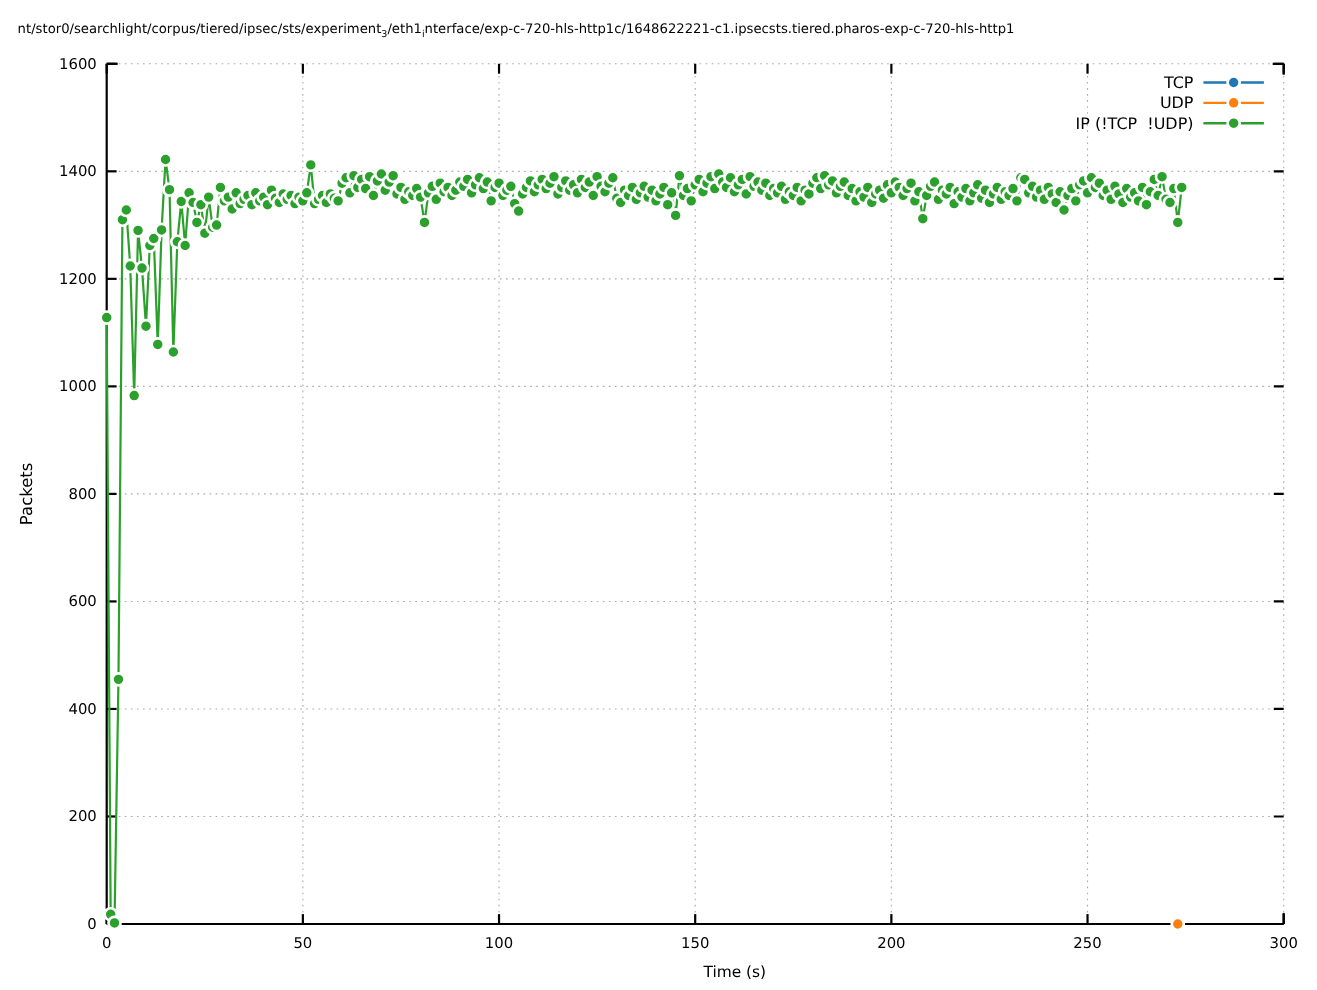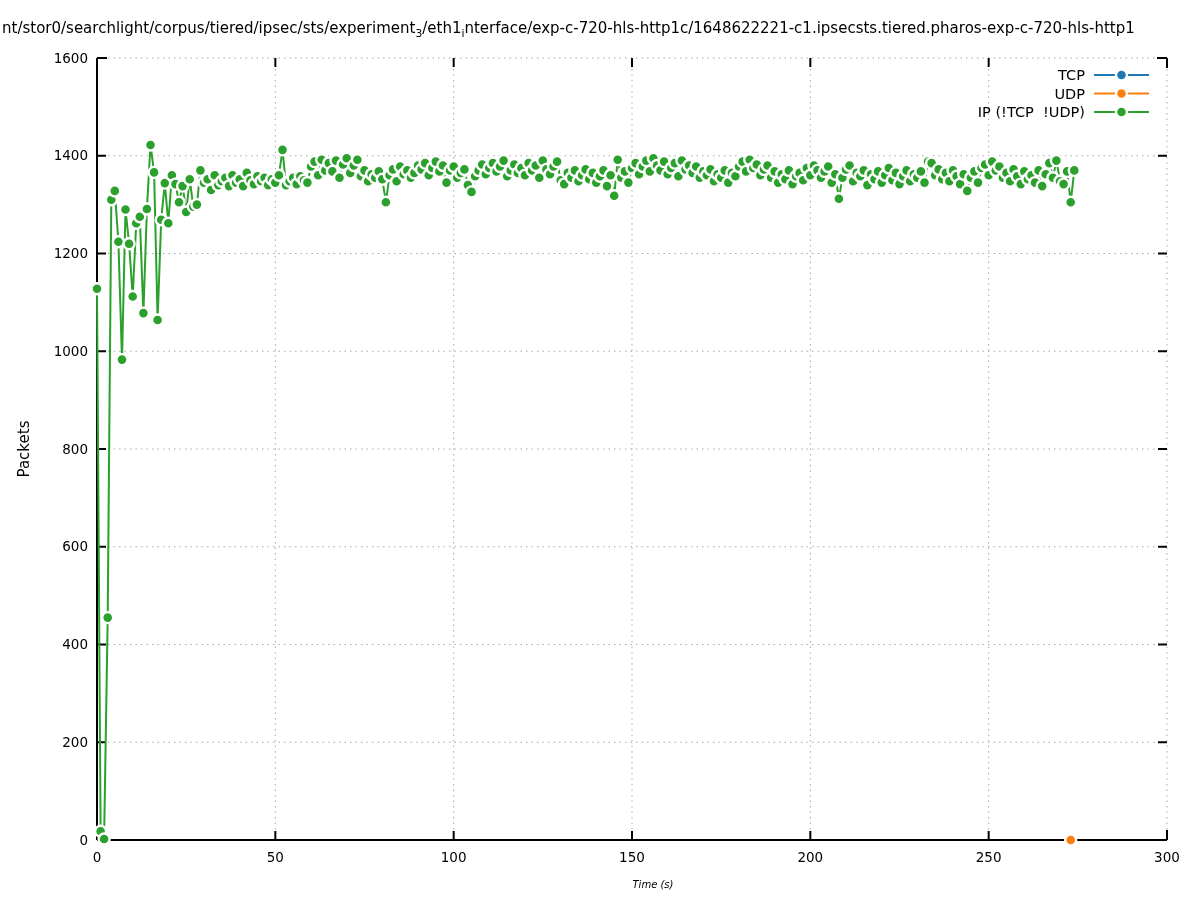--- a/index.html
+++ b/index.html
@@ -1,33 +1,33 @@
 <!DOCTYPE html>
 <html><head>
 <meta charset="utf-8">
 <style>
   html,body{margin:0;padding:0;}
   body{
     width:1197px;height:900px;position:relative;overflow:hidden;
     background:#ffffff;font-family:"DejaVu Sans",sans-serif;color:#000;
   }
   #chart-title{
-    position:absolute;left:2px;top:19px;font-size:15px;white-space:nowrap;
+    position:absolute;left:16px;top:19px;font-size:12px;white-space:nowrap;
     letter-spacing:0;
   }
   #chart-title sub{font-size:0.72em;}
   #ylabel{
     position:absolute;left:24px;top:449px;
     transform:translate(-50%,-50%) rotate(-90deg);
     font-size:15px;white-space:nowrap;
   }
   #xlabel{
-    position:absolute;left:653px;top:884px;
+    position:absolute;left:668px;top:884px;
     transform:translate(-50%,-50%);
-    font-size:10px;white-space:nowrap;font-style:italic;
+    font-size:14px;white-space:nowrap;
   }
   svg{position:absolute;left:0;top:0;}
   text{font-family:"DejaVu Sans",sans-serif;}
 </style>
 </head>
 <body>
 
 <svg id="plot" width="1197" height="900">
     <g stroke="#aaaaaa" stroke-width="1" stroke-dasharray="1.5 4">
       <line x1="275.3333333333333" y1="58" x2="275.3333333333333" y2="840"></line>

